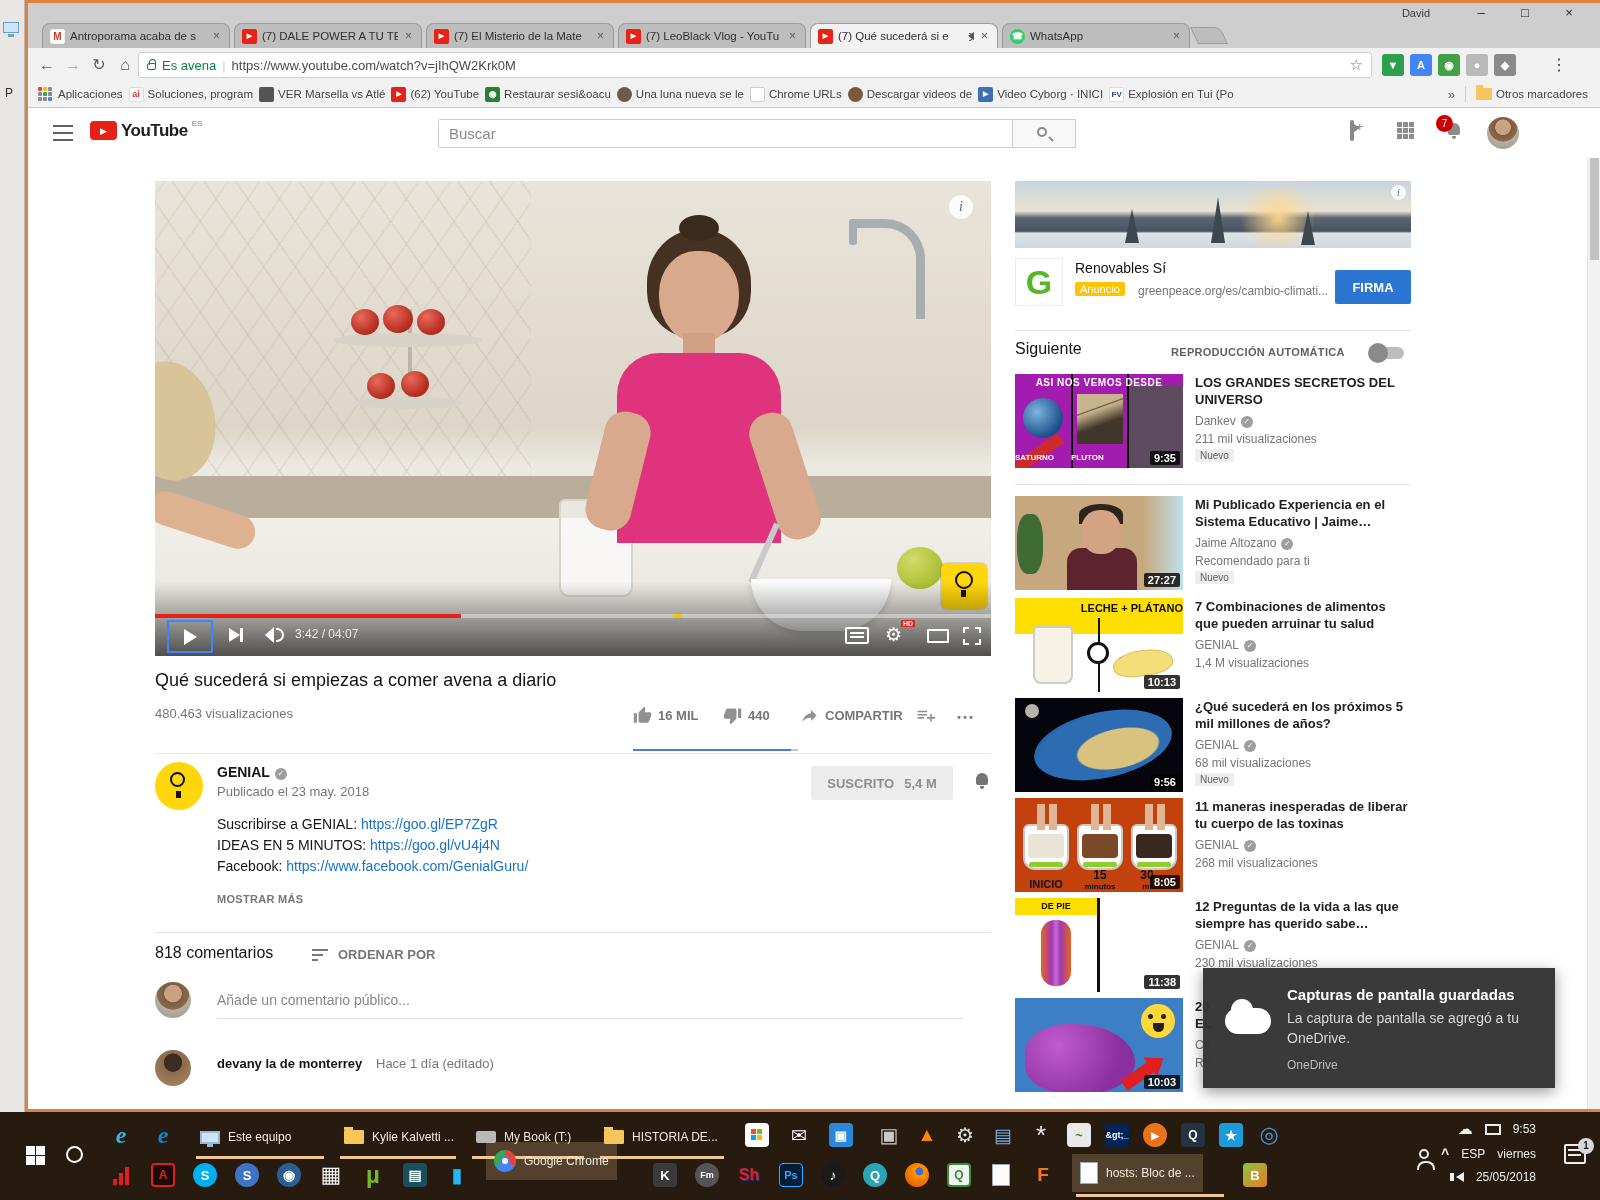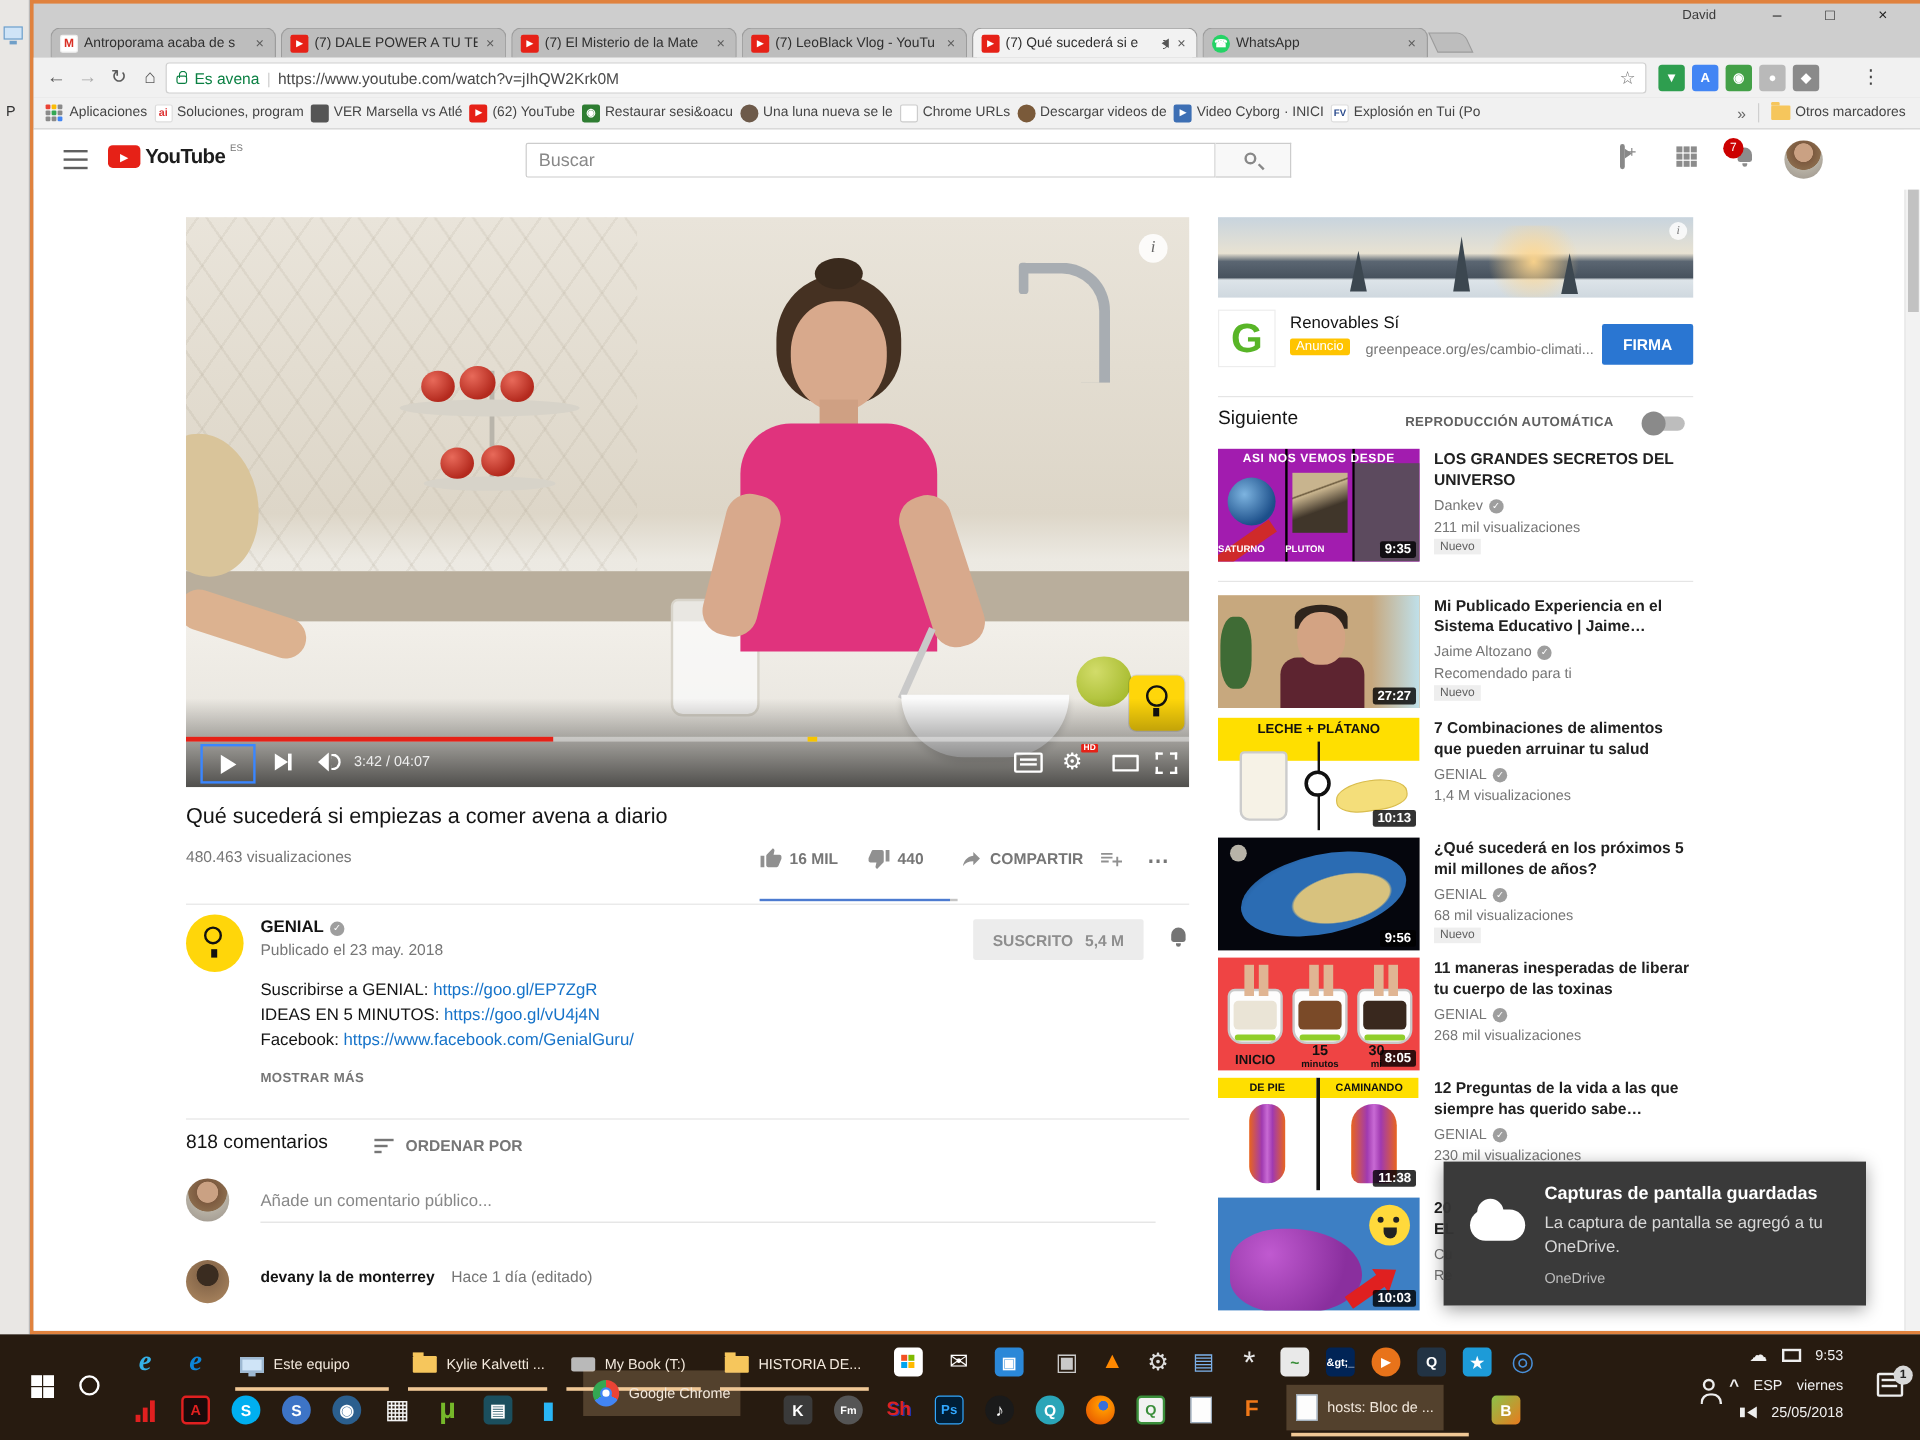--- a/index.html
+++ b/index.html
@@ -175,29 +175,29 @@
 .pluto{position:absolute;left:114px;top:12px;width:54px;height:82px;background:#5c4a5e}
 .ribbon{position:absolute;left:-18px;bottom:4px;width:70px;height:12px;background:#cf2a2a;transform:rotate(-35deg)}
 .t-jaime{background:#c7a87e}
 .t-jaime .shelf{position:absolute;left:0;top:0;width:100%;height:60%;background:repeating-linear-gradient(180deg,#a8induced 0,#9a7c55 0 4px,#c7a87e 4px 22px)}
 .t-jaime .plant{position:absolute;left:2px;top:18px;width:26px;height:60px;background:#3f6b35;border-radius:40%}
 .t-jaime .glow{position:absolute;right:0;top:0;width:40px;height:94px;background:linear-gradient(90deg,transparent,#bfe0ea)}
 .t-jaime .body{position:absolute;left:52px;top:52px;width:70px;height:42px;background:#5d2430;border-radius:14px 14px 0 0}
 .t-jaime .head{position:absolute;left:66px;top:14px;width:40px;height:44px;background:#d3a383;border-radius:46%}
 .t-jaime .hair2{position:absolute;left:64px;top:8px;width:44px;height:20px;background:#2e241c;border-radius:50% 50% 0 0}
 .t-leche{background:#fff}
-.t-leche .bar{position:absolute;top:0;left:0;width:100%;height:36px;background:#ffdf00;color:#111;font-weight:bold;font-size:11px;text-align:center;line-height:20px}
+.t-leche .bar{position:absolute;top:0;left:0;width:100%;height:36px;background:#ffdf00;color:#111;font-weight:bold;font-size:11px;text-align:right;line-height:20px}
 .t-leche .vline{position:absolute;left:83px;top:20px;width:2px;height:74px;background:#111}
 .t-leche .pluscirc{position:absolute;left:72px;top:44px;width:22px;height:22px;border-radius:50%;border:3px solid #111;background:#fff;color:#111;font-weight:bold;font-size:15px;text-align:center;line-height:17px}
 .t-leche .jug2{position:absolute;left:18px;top:28px;width:40px;height:58px;background:#f6f2e6;border:2px solid #ccc;border-radius:4px 4px 8px 8px}
 .t-leche .ban{position:absolute;right:10px;top:52px;width:60px;height:26px;background:#f4de7a;border-radius:50% 50% 40% 40%;transform:rotate(-8deg);border:1px solid #d9bd4e}
 .t-earth{background:#05060d}
 .t-earth .blob{position:absolute;left:18px;top:14px;width:140px;height:66px;border-radius:50%;background:radial-gradient(ellipse at 60% 60%,#d8c27e 0 34%,#2b6cb3 36% 70%,#123a6b 100%);transform:rotate(-12deg)}
 .t-earth .moon{position:absolute;left:10px;top:6px;width:14px;height:14px;border-radius:50%;background:#b8b3a8}
-.t-feet{background:#ef4444}
+.t-feet{background:#c2410c}
 .t-feet .tub{position:absolute;top:26px;width:46px;height:46px;background:#fdfdfd;border:2px solid #c9c9c9;border-radius:6px 6px 12px 12px}
 .t-feet .water{position:absolute;left:3px;top:8px;right:3px;height:24px;border-radius:4px}
 .t-feet .leg{position:absolute;top:6px;width:8px;height:26px;background:#e0b593}
 .t-feet .base{position:absolute;left:6px;bottom:2px;right:6px;height:5px;background:#8fce2a;border-radius:3px}
 .t-feet .flbl{position:absolute;color:#111;font-weight:bold;font-size:9px;text-align:center}
 .t-mus{background:#fff}
 .t-mus .half{position:absolute;top:0;width:82px;height:94px}
 .t-mus .yb{position:absolute;top:0;left:0;width:100%;height:17px;background:#ffdf00;color:#111;font-size:9px;font-weight:bold;text-align:center;line-height:17px}
 .t-mus .cap2{position:absolute;left:26px;top:22px;width:30px;height:66px;background:linear-gradient(90deg,#e8641e,#a03ab0 35%,#c86ad4 50%,#a03ab0 65%,#e8641e);border-radius:14px}
 .t-mus .gap{position:absolute;left:82px;top:0;width:3px;height:94px;background:#111}
@@ -639,24 +639,20 @@
     <div class="stitle" style="top:690px">11 maneras inesperadas de liberar tu cuerpo de las toxinas</div>
     <div class="smeta" style="top:730px"><span>GENIAL</span><span class="vcheck">✓</span></div>
     <div class="smeta" style="top:748px">268 mil visualizaciones</div>
 
     <div class="thumb t-mus" style="top:790px">
       <div class="half" style="left:0">
           <div class="yb">DE PIE</div>
           <div class="cap2"></div>
         </div>
       <div class="gap"></div>
-      <div class="half" style="left:85px">
-          <div class="yb">CAMINANDO</div>
-          <div class="cap2" style="width:38px;border-radius:18px 18px 8px 8px"></div>
-        </div>
       <span class="dur">11:38</span>
     </div>
     <div class="stitle" style="top:790px">12 Preguntas de la vida a las que siempre has querido sabe…</div>
     <div class="smeta" style="top:830px"><span>GENIAL</span><span class="vcheck">✓</span></div>
     <div class="smeta" style="top:848px">230 mil visualizaciones</div>
 
     <div class="thumb t-sponge" style="top:890px">
       <div class="sp"></div>
         <div class="emoji"></div>
         <div class="arr"></div>

